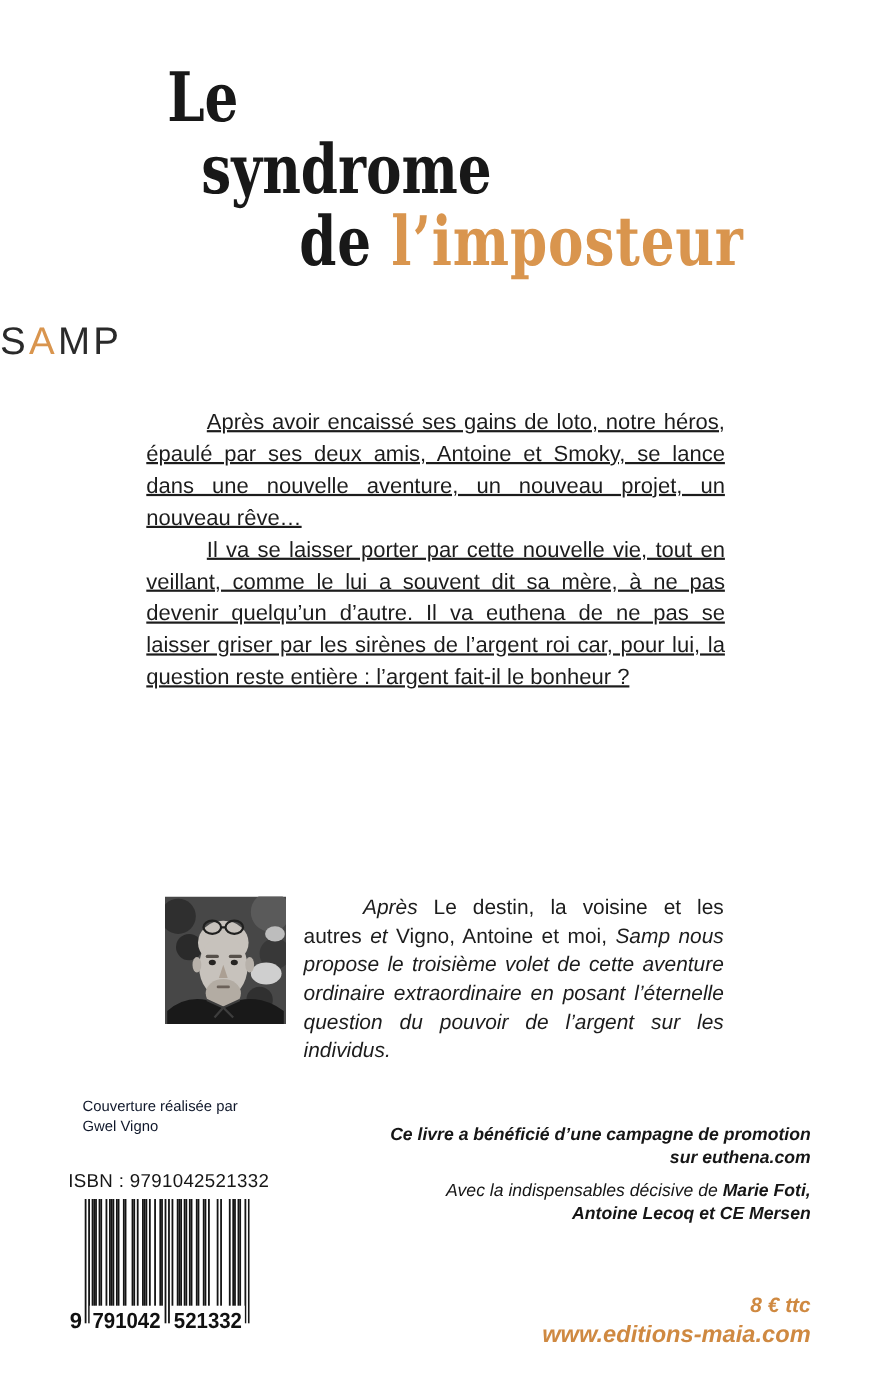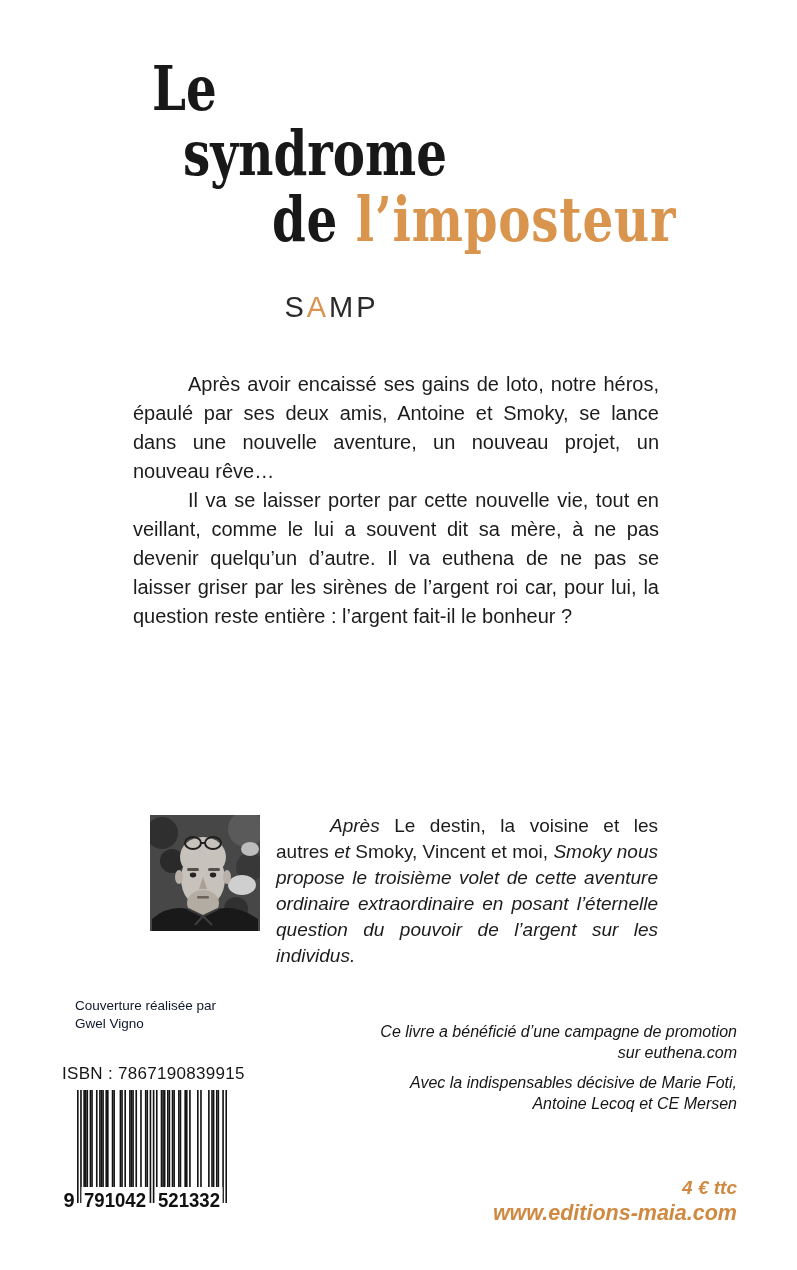--- a/index.html
+++ b/index.html
@@ -18,57 +18,57 @@
     position:absolute;font-family:"DejaVu Serif",serif;font-weight:700;
     transform:scaleX(0.78);transform-origin:left top;color:#181818;line-height:1;white-space:nowrap;
   }
   .t-l1{left:152px;top:58px;font-size:62px;}
   .t-l2{left:183px;top:123px;font-size:62px;}
   .t-l3{left:272px;top:189px;font-size:62px;letter-spacing:1px;}
   .t-l3 .orange{color:var(--accent);}
 
   
   .samp{
-    position:absolute;left:0;top:291px;width:663px;text-align:center;
-    font-size:29px;letter-spacing:3px;color:#2a2a2a;font-weight:400;
+    position:absolute;left:0;top:291px;width:663px;text-align:left;
+    font-size:35px;letter-spacing:3px;color:#2a2a2a;font-weight:400;
   }
   .samp .orange-a{color:var(--accent);}
 
   
   .synopsis{
     position:absolute;left:133px;top:370px;width:526px;
     font-size:20px;line-height:29px;text-align:justify;color:var(--ink);
   }
-  .synopsis p{margin:0;text-indent:55px;}
+  .synopsis p{margin:0;text-indent:55px;text-decoration:underline;}
 
   
   .bio-row{position:absolute;left:150px;top:813px;width:508px;}
   .photo{position:absolute;left:0;top:2px;width:110px;height:116px;}
   .photo svg{display:block;width:110px;height:116px;}
   .bio-text{
     margin-left:126px;font-size:19px;line-height:26px;text-align:justify;
     font-style:italic;text-indent:54px;color:var(--ink);white-space:pre-line;
   }
   .seg-r{font-style:normal;}
   .seg-i{font-style:italic;margin-top:30px;}
-  .seg-bi{font-style:italic;font-weight:400;}
+  .seg-bi{font-style:italic;font-weight:700;}
 
   
   .credit{position:absolute;left:75px;top:997px;font-size:13.5px;line-height:18px;white-space:pre-line;color:#0f172a;}
   .isbn{position:absolute;left:62px;top:1064px;font-size:17px;letter-spacing:.3px;color:#161616;}
   .barcode{position:absolute;left:62px;top:1090px;width:165px;height:122px;}
   .barcode svg{display:block;width:165px;height:122px;}
   .barcode .bars rect{fill:#141414;}
   .barcode .plate{fill:#ffffff;}
   .barcode .bdigit{font-family:"Liberation Sans",sans-serif;font-size:20px;font-weight:600;fill:#111;}
 
   
   .promo{
     position:absolute;right:60px;top:1021px;text-align:right;
-    font-size:16px;line-height:21px;font-weight:400;font-style:italic;white-space:pre-line;color:#161616;
+    font-size:16px;line-height:21px;font-weight:700;font-style:italic;white-space:pre-line;color:#161616;
   }
   .participation{
     position:absolute;right:60px;top:1072px;text-align:right;
     font-size:16px;line-height:21px;white-space:pre-line;color:#161616;
   }
   .price-block{
     position:absolute;right:60px;top:1176px;text-align:right;
     font-style:italic;font-weight:700;color:var(--price);
   }
   .price{font-size:19px;line-height:24px;}
@@ -121,26 +121,26 @@
           <ellipse cx="53" cy="88" rx="16" ry="13" fill="#b3aca3"></ellipse>
           <rect x="47" y="81" width="12" height="2.4" rx="1.2" fill="#6b6159"></rect>
         </g>
         <g>
           <path d="M2 116 L2 104 Q18 90 38 94 L53 101 L68 94 Q88 90 108 104 L108 116 Z" fill="#191919"></path>
           <path d="M38 94 L53 101 L45 110" fill="none" stroke="#3d3d3d" stroke-width="2"></path>
           <path d="M68 94 L53 101 L62 110" fill="none" stroke="#3d3d3d" stroke-width="2"></path>
         </g>
       </svg>
     </div>
-    <div class="bio-text"><span class="seg-i">Après </span><span class="seg-r">Le destin, la voisine et les autres</span><span class="seg-i"> et </span><span class="seg-r">Smoky, Vincent et moi,</span><span class="seg-i"> Smoky nous propose le troisième volet de cette aventure ordinaire extraordinaire en posant l’éternelle question du pouvoir de l’argent sur les individus.</span></div>
+    <div class="bio-text"><span class="seg-i">Après </span><span class="seg-r">Le destin, la voisine et les autres</span><span class="seg-i"> et </span><span class="seg-r">Vigno, Antoine et moi,</span><span class="seg-i"> Samp nous propose le troisième volet de cette aventure ordinaire extraordinaire en posant l’éternelle question du pouvoir de l’argent sur les individus.</span></div>
   </div>
 
   <div class="credit">Couverture réalisée par
 Gwel Vigno</div>
-  <div class="isbn">ISBN : 7867190839915</div>
+  <div class="isbn">ISBN : 9791042521332</div>
   <div class="barcode">
     <svg viewBox="0 0 165 122" aria-hidden="true">
       <g class="bars">
           <rect x="15.00" y="0" width="1.63" height="113"></rect>
           <rect x="18.16" y="0" width="1.63" height="113"></rect>
           <rect x="21.32" y="0" width="1.63" height="100"></rect>
           <rect x="22.89" y="0" width="1.63" height="100"></rect>
           <rect x="24.47" y="0" width="1.63" height="100"></rect>
           <rect x="27.63" y="0" width="1.63" height="100"></rect>
           <rect x="29.21" y="0" width="1.63" height="100"></rect>
@@ -193,17 +193,17 @@
       <text class="bdigit" x="53" y="117" text-anchor="middle" textLength="62" lengthAdjust="spacingAndGlyphs">791042</text>
       <text class="bdigit" x="127" y="117" text-anchor="middle" textLength="62" lengthAdjust="spacingAndGlyphs">521332</text>
     </svg>
   </div>
 
   <div class="promo">Ce livre a bénéficié d’une campagne de promotion
 sur euthena.com</div>
   <div class="participation"><span class="seg-i">Avec la indispensables décisive de </span><span class="seg-bi">Marie Foti,</span><span class="seg-i">
 </span><span class="seg-bi">Antoine Lecoq et CE Mersen</span></div>
   <div class="price-block">
-    <div class="price">4 € ttc</div>
+    <div class="price">8 € ttc</div>
     <div class="website">www.editions-maia.com</div>
   </div>
 
 </div>
 
 </body></html>

